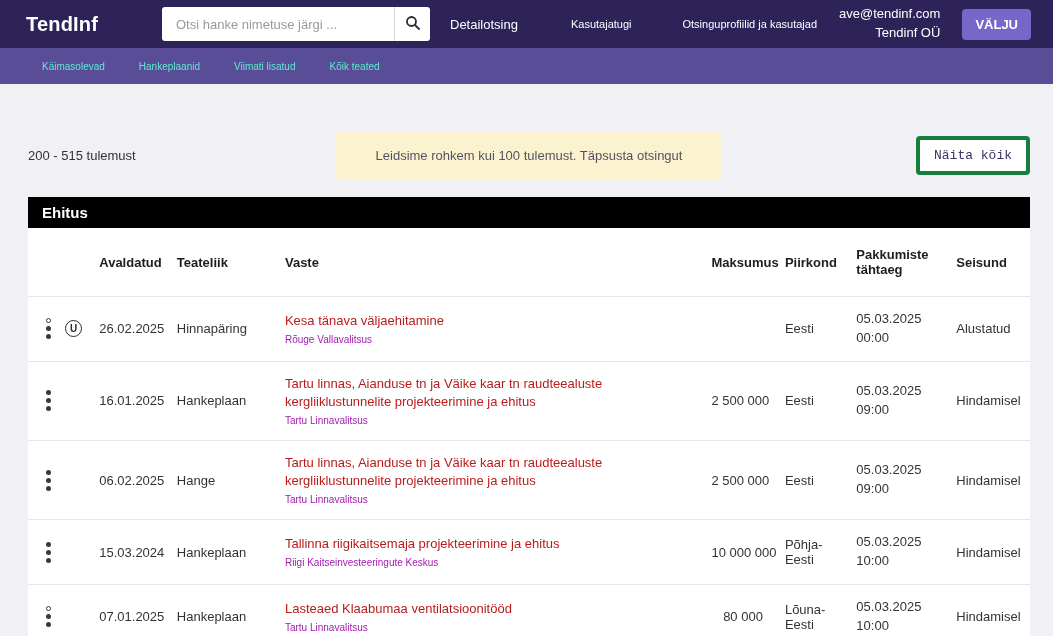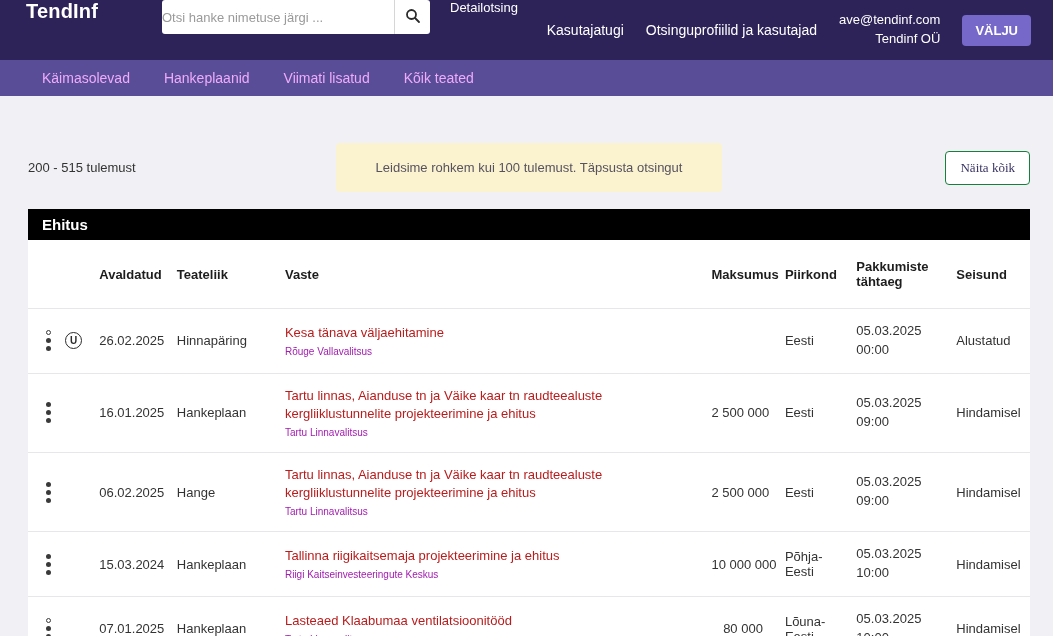--- a/index.html
+++ b/index.html
@@ -5,23 +5,24 @@
   * { box-sizing: border-box; margin: 0; padding: 0; }
   html, body { width: 1053px; height: 636px; overflow: hidden; }
   body {
     font-family: "Liberation Sans", sans-serif;
     background: #f1f0f4;
     color: #2b2b2b;
   }
 
   
   .topbar {
-    height: 60px;
+    height: 48px;
     background: #2e2359;
     display: flex;
+    align-items: center;
     padding: 0 22px 0 26px;
     gap: 18px;
   }
   .logo {
     color: #ffffff;
     font-size: 20px;
     font-weight: bold;
     letter-spacing: .2px;
     width: 118px;
     flex: 0 0 auto;
@@ -30,21 +31,21 @@
     display: flex;
     height: 34px;
     border-radius: 3px;
     overflow: hidden;
     flex: 0 0 auto;
   }
   .search-group input {
     width: 232px;
     border: none;
     outline: none;
-    padding: 0 0;
+    padding: 0 14px;
     font-size: 13px;
     font-family: "Liberation Sans", sans-serif;
     color: #333;
     background: #ffffff;
   }
   .search-group input::placeholder { color: #9a9a9a; }
   .search-btn {
     width: 36px;
     background: #ffffff;
     border: none;
@@ -59,21 +60,21 @@
     font-size: 13px;
     text-decoration: none;
     margin-left: 2px;
   }
   .top-right {
     margin-left: auto;
     display: flex;
     align-items: center;
     gap: 22px;
   }
-  .top-link { color: #ffffff; font-size: 14px; text-decoration: none; }
+  .top-link { color: #ffffff; font-size: 11px; text-decoration: none; margin-left: 29px; }
   .user-block { text-align: right; color: #ffffff; font-size: 13px; line-height: 1.45; }
   .logout-btn {
     background: #7668c8;
     color: #ffffff;
     border: none;
     border-radius: 4px;
     font-size: 13px;
     font-weight: bold;
     padding: 8px 13px;
     cursor: pointer;
@@ -82,21 +83,21 @@
 
   
   .navbar {
     height: 36px;
     background: #584d96;
     display: flex;
     align-items: center;
     padding: 0 42px;
     gap: 34px;
   }
-  .nav-item { color: #f0abfc; font-size: 14px; text-decoration: none; }
+  .nav-item { color: #5eead4; font-size: 10px; text-decoration: none; }
 
   
   .main { padding: 0 23px 0 28px; }
   .results-bar {
     margin-top: 47px;
     display: grid;
     grid-template-columns: 1fr auto 1fr;
     align-items: center;
   }
   .results-count { font-size: 13px; color: #333; justify-self: start; }
@@ -104,27 +105,27 @@
     background: #fbf3cf;
     color: #57525f;
     font-size: 13px;
     padding: 17px 40px;
     border-radius: 4px;
     justify-self: center;
   }
   .show-all-btn {
     justify-self: end;
     background: #ffffff;
-    border: 1px solid #15803d;
+    border: 4px solid #15803d;
     border-radius: 4px;
     color: #3a3464;
     font-size: 13px;
     padding: 8px 14px;
     cursor: pointer;
-    font-family: Liberation Serif, serif;
+    font-family: Liberation Mono, monospace;
   }
 
   
   .table-card { margin-top: 17px; }
   .section-header {
     background: #000000;
     color: #ffffff;
     font-size: 15px;
     font-weight: bold;
     padding: 7px 14px;

